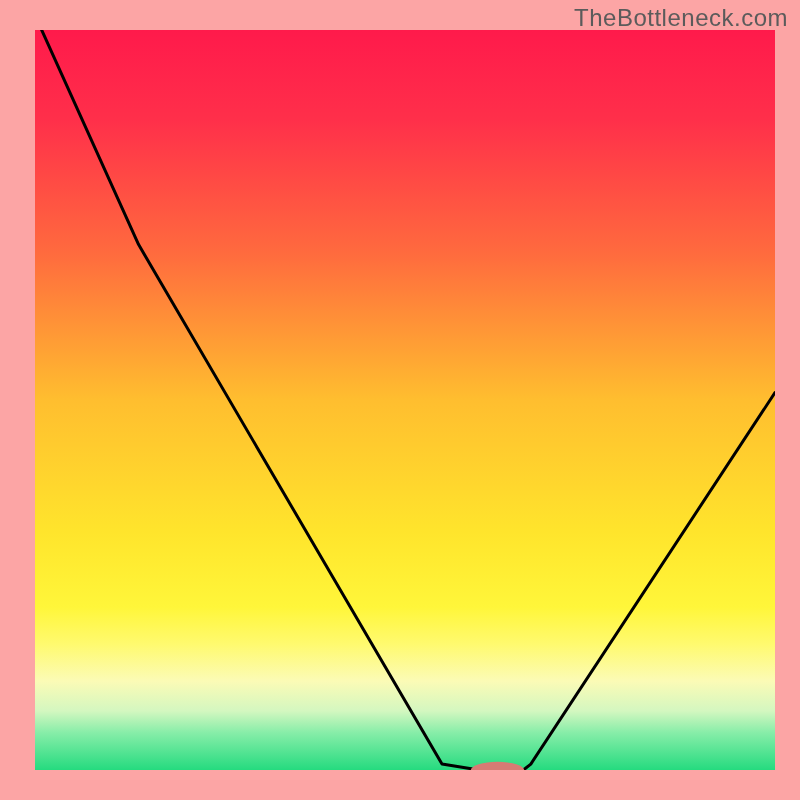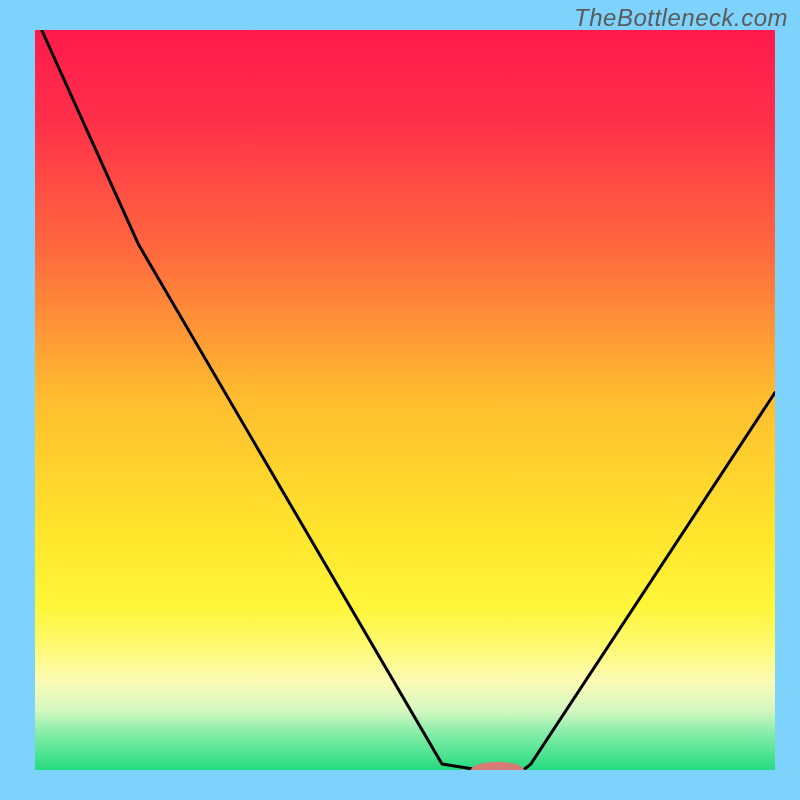--- a/index.html
+++ b/index.html
@@ -8,22 +8,21 @@
     width: 800px;
     height: 800px;
     background: #000;
     overflow: hidden;
     font-family: Arial, Helvetica, sans-serif;
   }
   .canvas {
     position: relative;
     width: 800px;
     height: 800px;
-    background: #7dd3fc;
-    font-style: italic;
+    background: #fca5a5;
   }
   .watermark {
     position: absolute;
     top: 4px;
     right: 12px;
     color: #5b5b5b;
     font-size: 24px;
     font-weight: 500;
     letter-spacing: 0.5px;
     z-index: 10;

